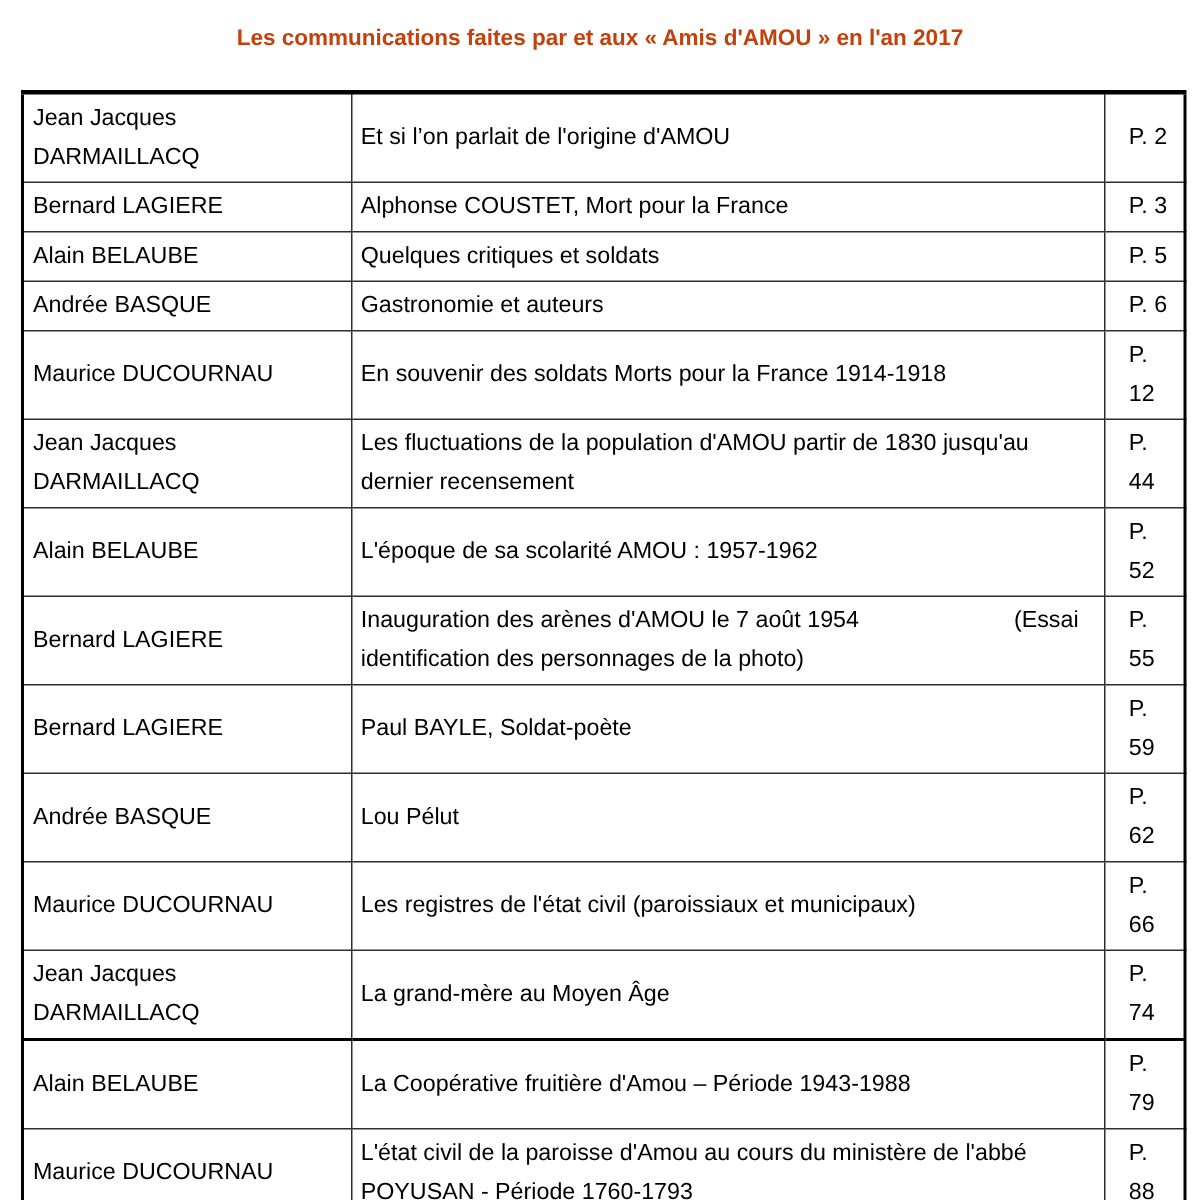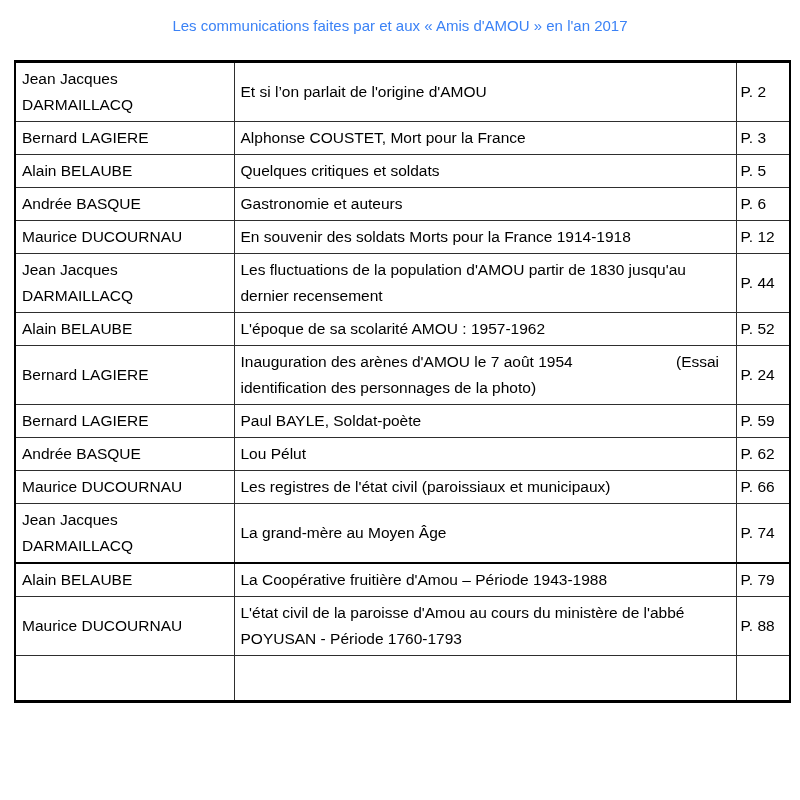--- a/index.html
+++ b/index.html
@@ -9,24 +9,24 @@
   }
   body {
     width: 800px;
     height: 800px;
     font-family: "Liberation Sans", sans-serif;
     color: #000;
     overflow: hidden;
   }
   .doc-title {
     text-align: center;
-    font-weight: normal;
+    font-weight: bold;
     font-size: 15px;
     margin-top: 17px;
-    color: #3b82f6;
+    color: #c2410c;
   }
   table.toc {
     border-collapse: collapse;
     table-layout: fixed;
     width: 775px;
     margin: 26px 0 0 14px;
     border: 2px solid #000;
     border-top-width: 3px;
     border-bottom-width: 3px;
     background: #fff;
@@ -36,21 +36,21 @@
   col.c-page   { width: 54px; }
   td {
     border: 1px solid #2e2e2e;
     font-size: 15.5px;
     line-height: 26px;
     padding: 3px 6px;
     vertical-align: middle;
     overflow: hidden;
   }
   td.title-cell { white-space: pre-wrap; }
-  td.page-cell  { padding-left: 4px; }
+  td.page-cell  { padding-left: 16px; }
   tr.separator-below td { border-bottom: 2px solid #000; }
   
   tbody tr:nth-last-child(2) td { height: 44px; }
   tbody tr:last-child td { height: 38px; }
 </style>
 </head>
 <body>
 
 <div class="doc-title">Les communications faites par et aux « Amis d'AMOU » en l'an 2017</div>
 
@@ -94,21 +94,21 @@
   </tr>
       <tr>
     <td class="author-cell">Alain BELAUBE</td>
     <td class="title-cell">L'époque de sa scolarité AMOU : 1957-1962</td>
     <td class="page-cell">P. 52</td>
   </tr>
       <tr>
     <td class="author-cell">Bernard LAGIERE</td>
     <td class="title-cell">Inauguration des arènes d'AMOU le 7 août 1954                        (Essai
 identification des personnages de la photo)</td>
-    <td class="page-cell">P. 24</td>
+    <td class="page-cell">P. 55</td>
   </tr>
       <tr>
     <td class="author-cell">Bernard LAGIERE</td>
     <td class="title-cell">Paul BAYLE, Soldat-poète</td>
     <td class="page-cell">P. 59</td>
   </tr>
       <tr>
     <td class="author-cell">Andrée BASQUE</td>
     <td class="title-cell">Lou Pélut</td>
     <td class="page-cell">P. 62</td>

